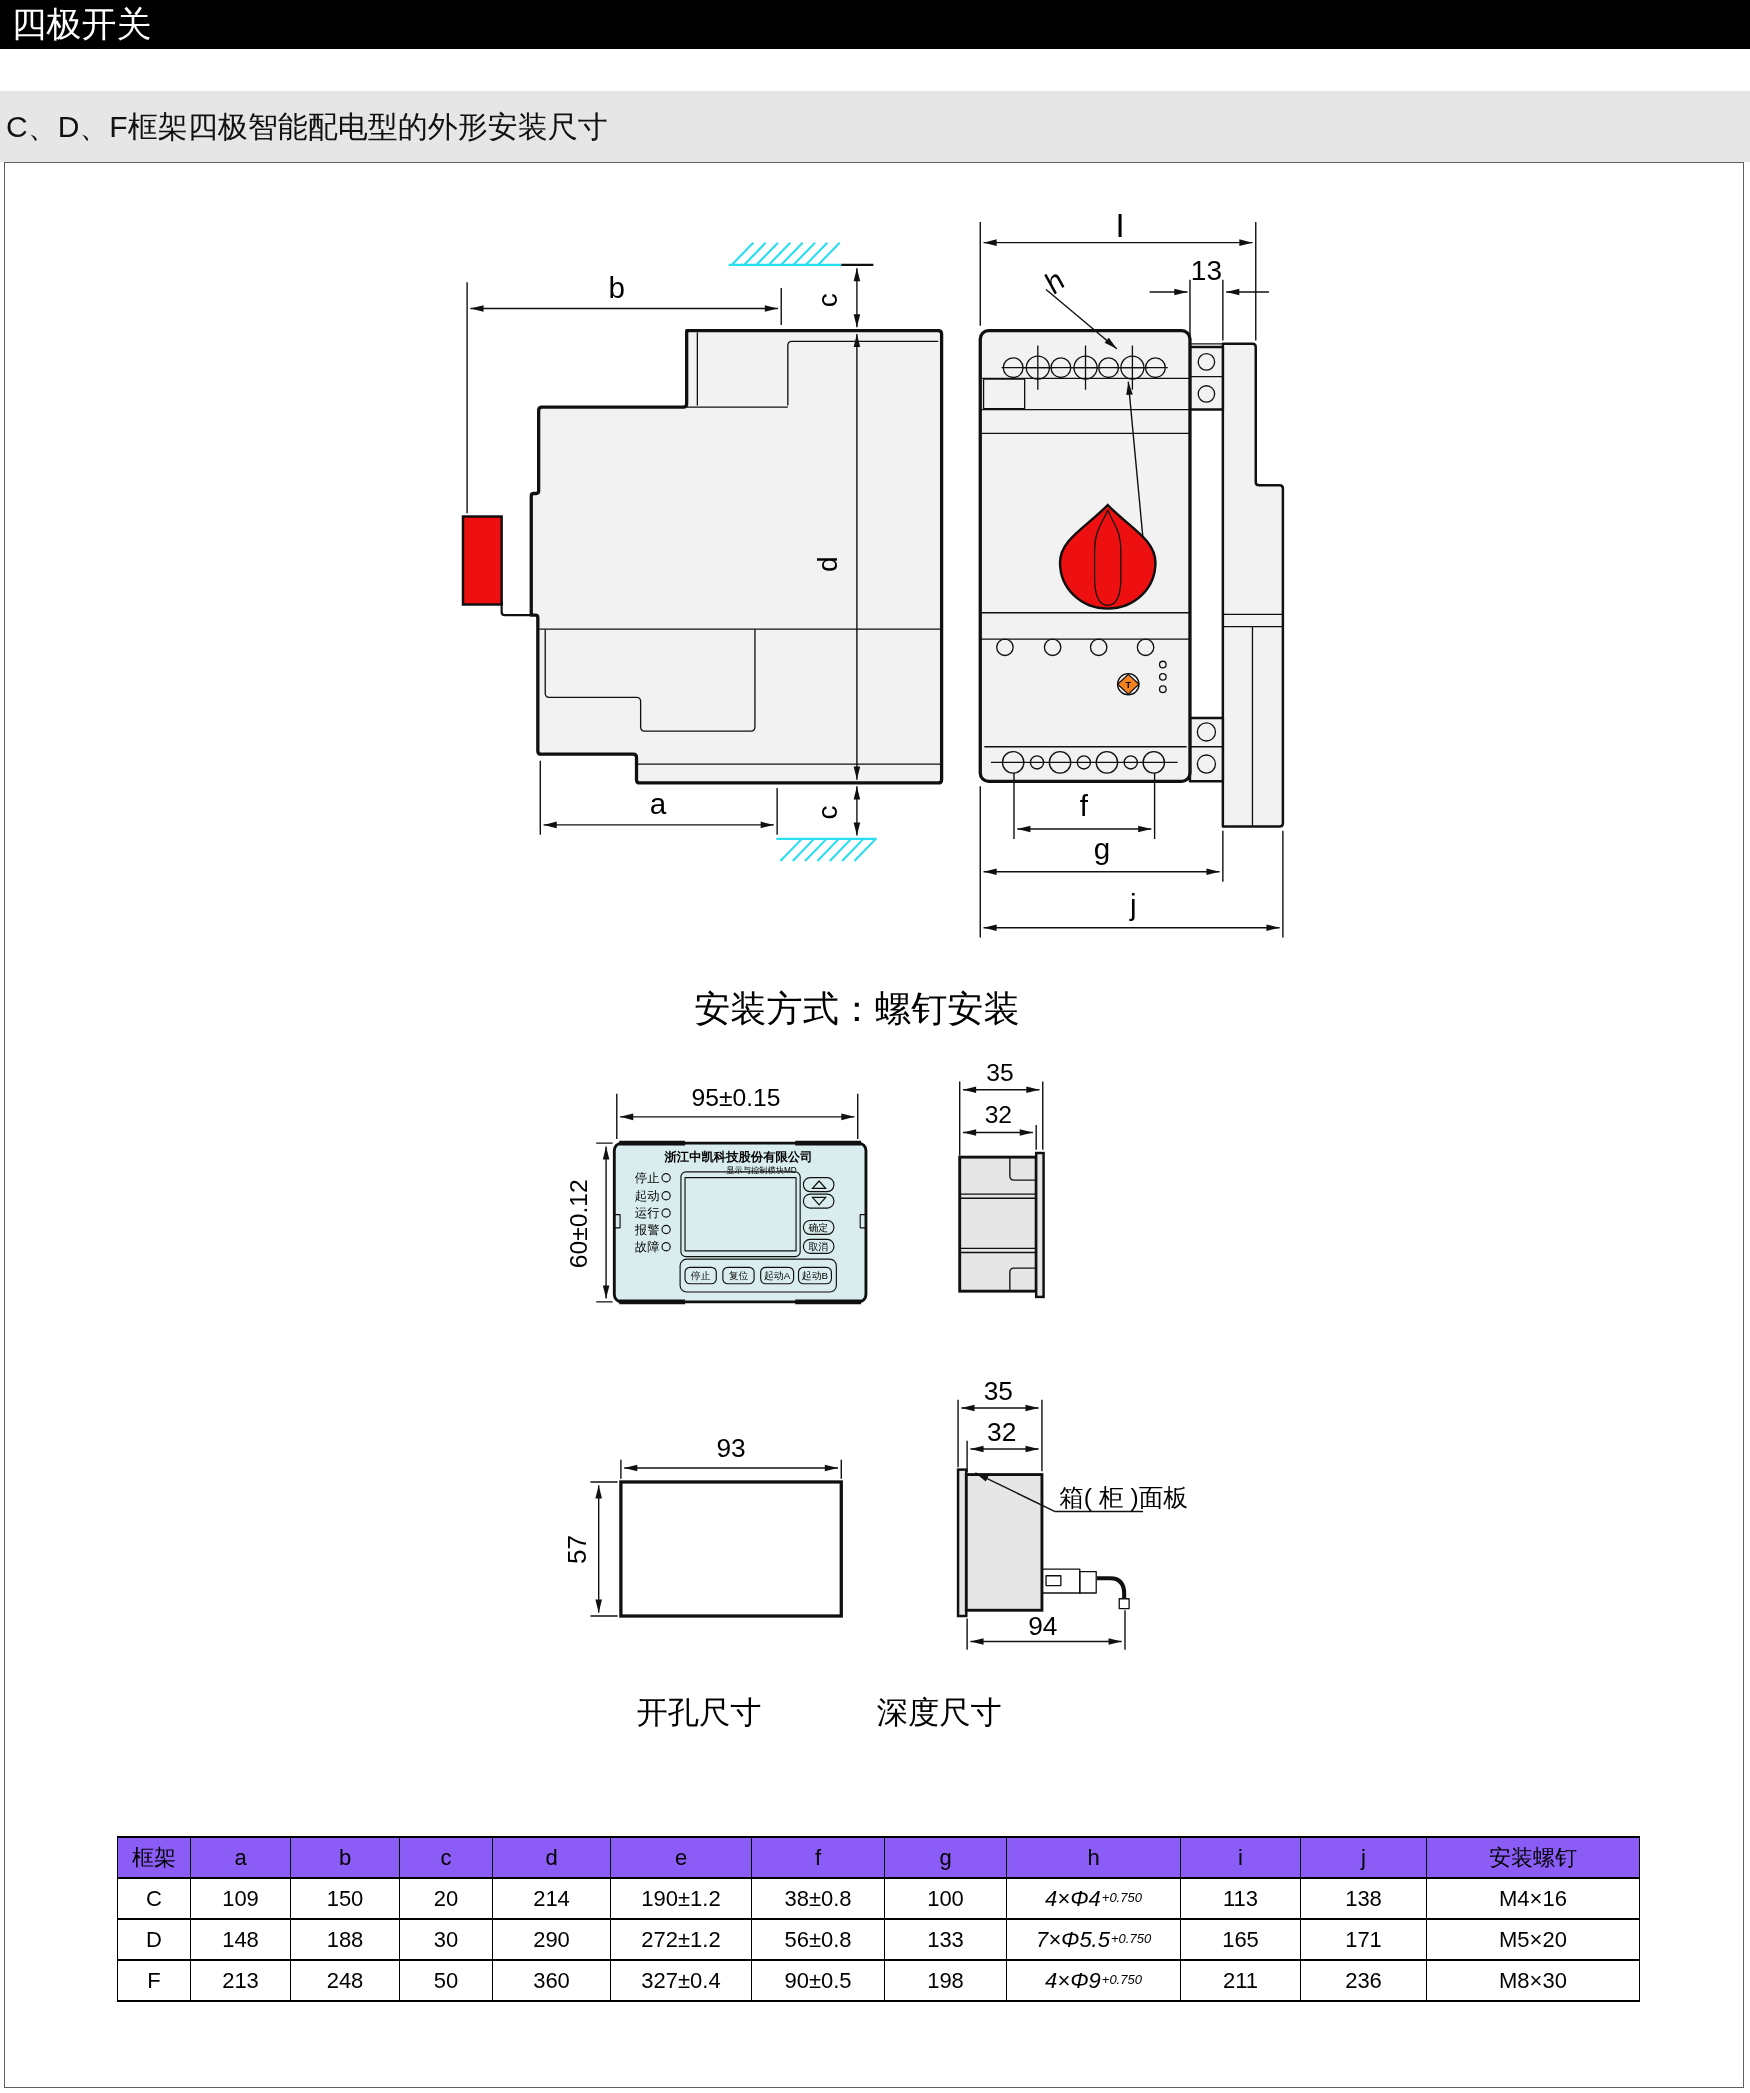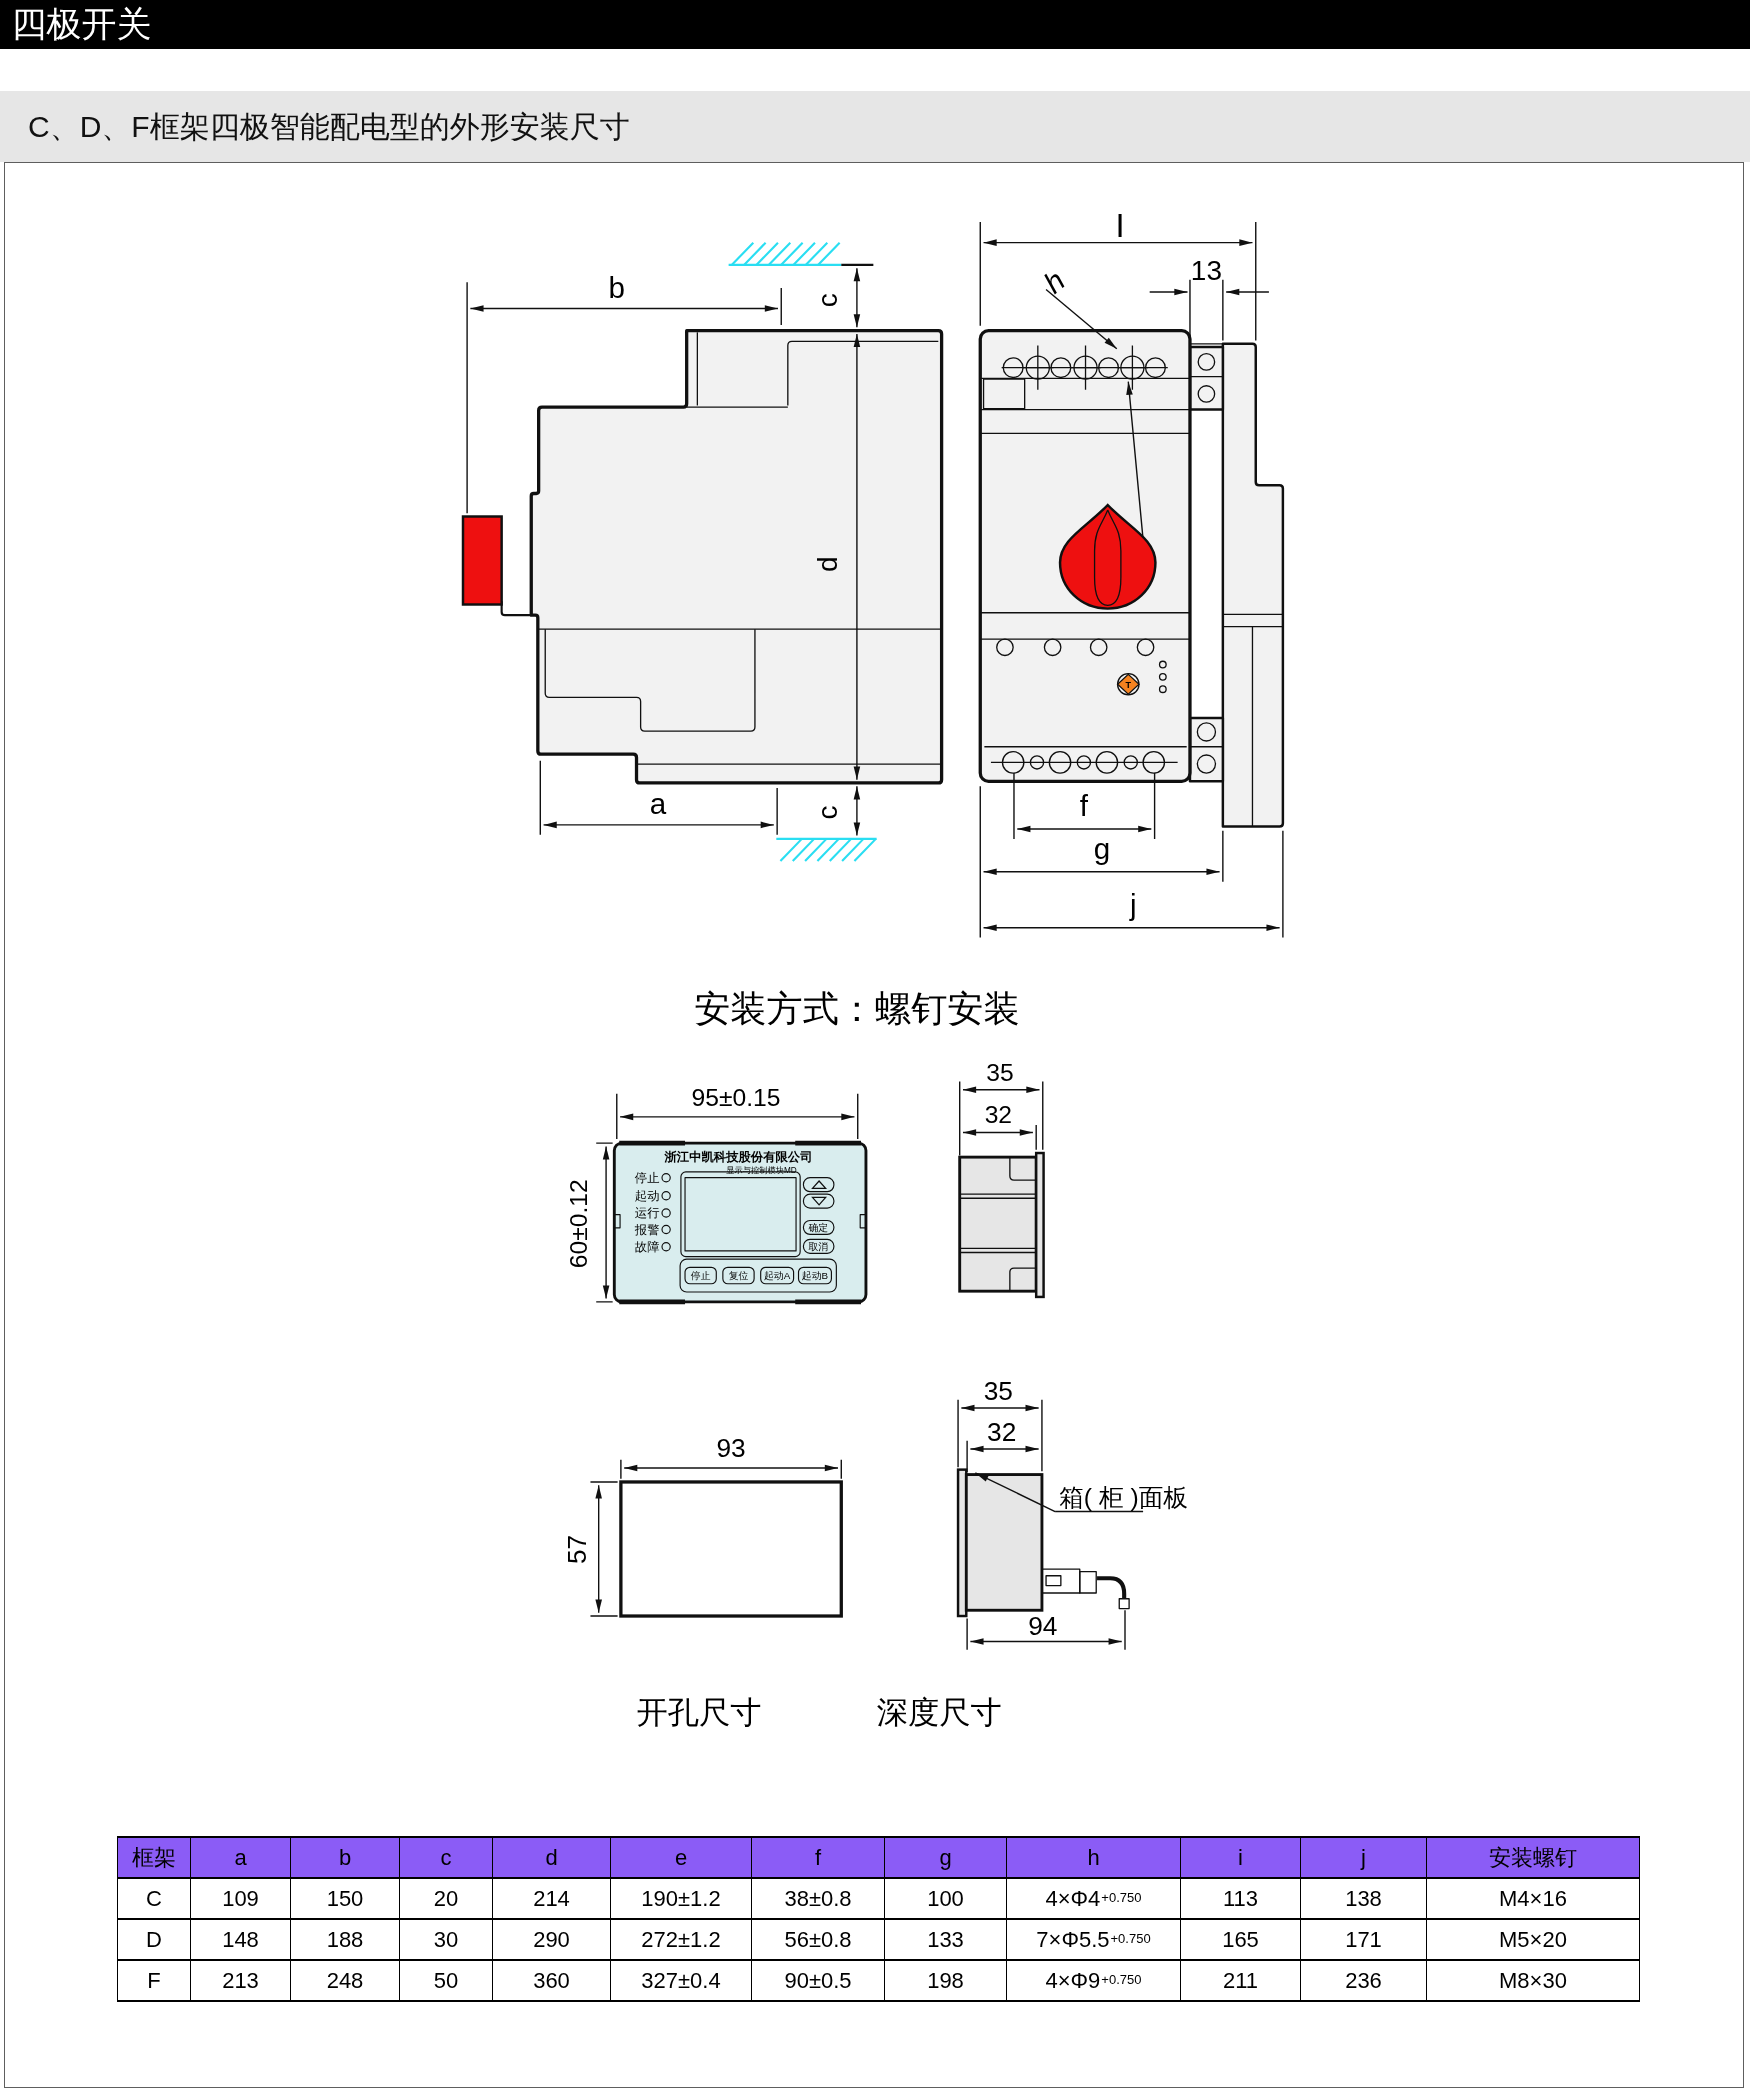--- a/index.html
+++ b/index.html
@@ -5,21 +5,21 @@
   html,body { margin:0; padding:0; background:#ffffff; }
   .page { position:relative; width:1750px; height:2093px; background:#fff;
           font-family:"Liberation Sans", sans-serif; overflow:hidden; }
 
   .header { position:absolute; left:0; top:0; width:1750px; height:49px;
             background:#000000; color:#fff; font-size:35px; line-height:48px;
             padding-left:11.5px; box-sizing:border-box; }
 
   .subtitle { position:absolute; left:0; top:91px; width:1750px; height:71px;
               background:#e6e6e6; color:#111; font-size:30px; line-height:71px;
-              padding-left:28px; box-sizing:border-box; }
+              padding-left:6px; box-sizing:border-box; }
 
   .frame { position:absolute; left:4.1px; top:162px; width:1740px; height:1926px;
            border:1.6px solid #5e5e5e; box-sizing:border-box; }
 
   svg.drawing { position:absolute; left:0; top:0; }
 
   
   .ol   { fill:#f2f2f2; stroke:#101010; stroke-width:4;   stroke-linejoin:round; }
   .ol3  { fill:#f2f2f2; stroke:#101010; stroke-width:3;   stroke-linejoin:round; }
   .thin { fill:none;    stroke:#101010; stroke-width:1.6; stroke-linejoin:round; }
@@ -51,21 +51,21 @@
 
   
   .dim-table { position:absolute; left:117px; top:1836px; border-collapse:collapse;
                table-layout:fixed; font-size:22px; color:#000; }
   .dim-table th, .dim-table td {
       border-left:1.6px solid #000; border-right:1.6px solid #000;
       border-top:2.5px solid #000; border-bottom:2.5px solid #000;
       text-align:center; vertical-align:middle; height:39px; padding:0;
       font-weight:normal; overflow:hidden; }
   .dim-table thead th { background:#8b5cf6; }
-  .tolwrap { display:inline-flex; align-items:center; justify-content:center; gap:1px; }
+  .tolwrap { display:inline-flex; align-items:center; justify-content:center; gap:1px;font-style:italic; }
   .tol { display:inline-flex; flex-direction:row; font-size:13px; line-height:1.1; text-align:left; }
 </style>
 </head>
 <body>
 
 <div class="page">
 
   <div class="header">
     <span>四极开关</span>
   </div>

